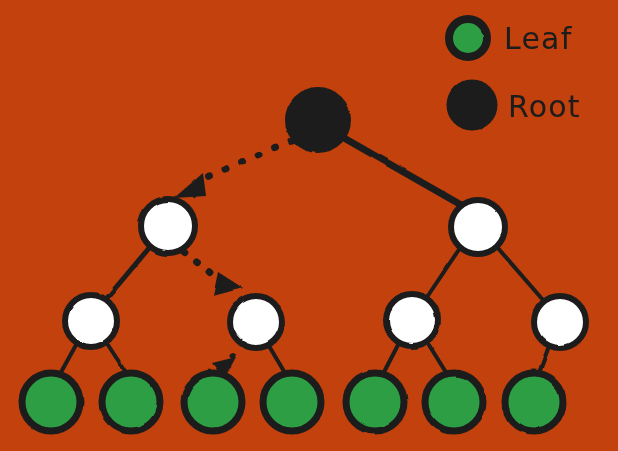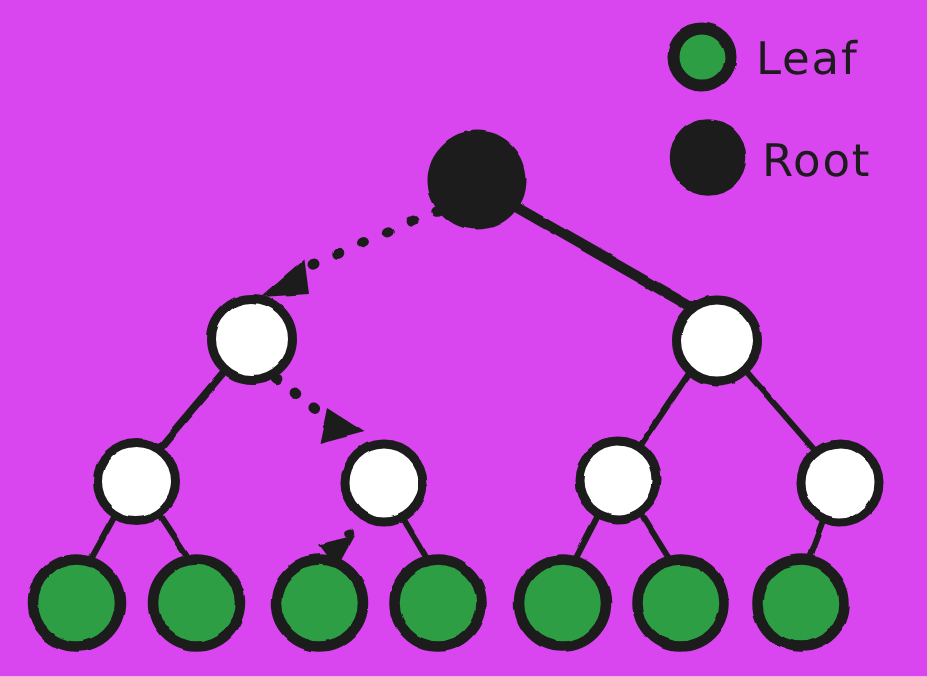--- a/index.html
+++ b/index.html
@@ -7,21 +7,21 @@
     padding: 0;
     background: #ffffff;
   }
   body {
     font-family: "DejaVu Sans", sans-serif;
   }
   #canvas-wrap {
     position: relative;
     width: 618px;
     height: 451px;
-    background: #d946ef;
+    background: #c2410c;
     overflow: hidden;
   }
   svg#tree-svg {
     position: absolute;
     left: 0;
     top: 0;
     width: 618px;
     height: 451px;
     display: block;
   }

